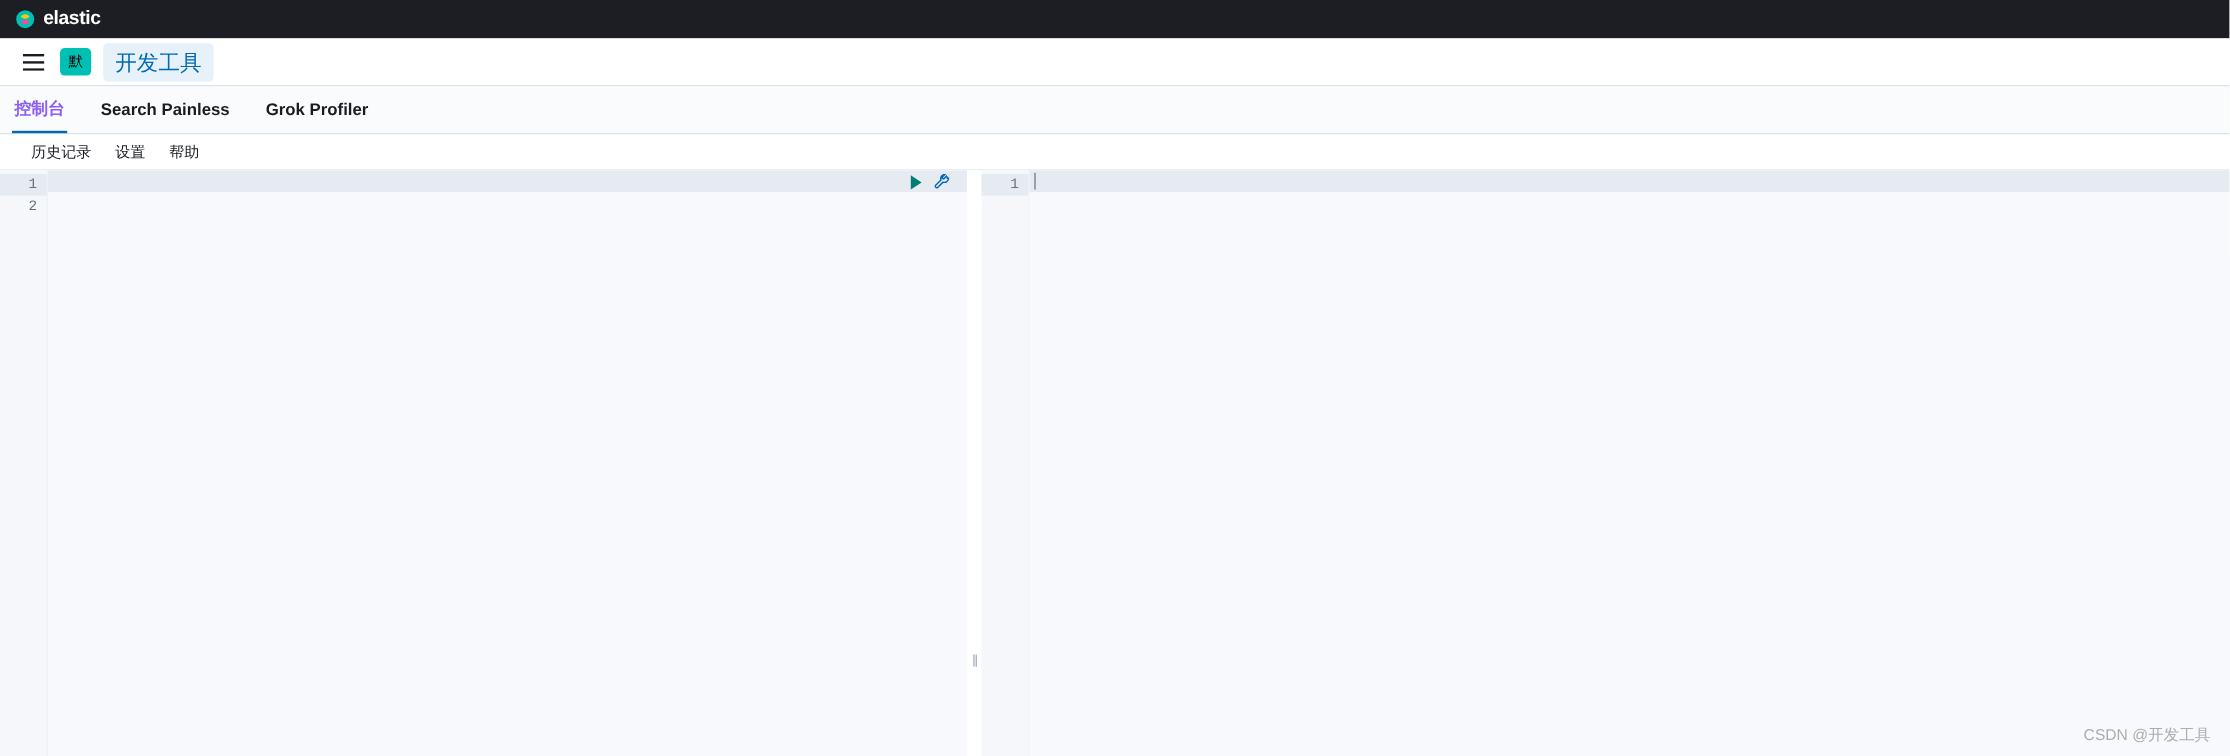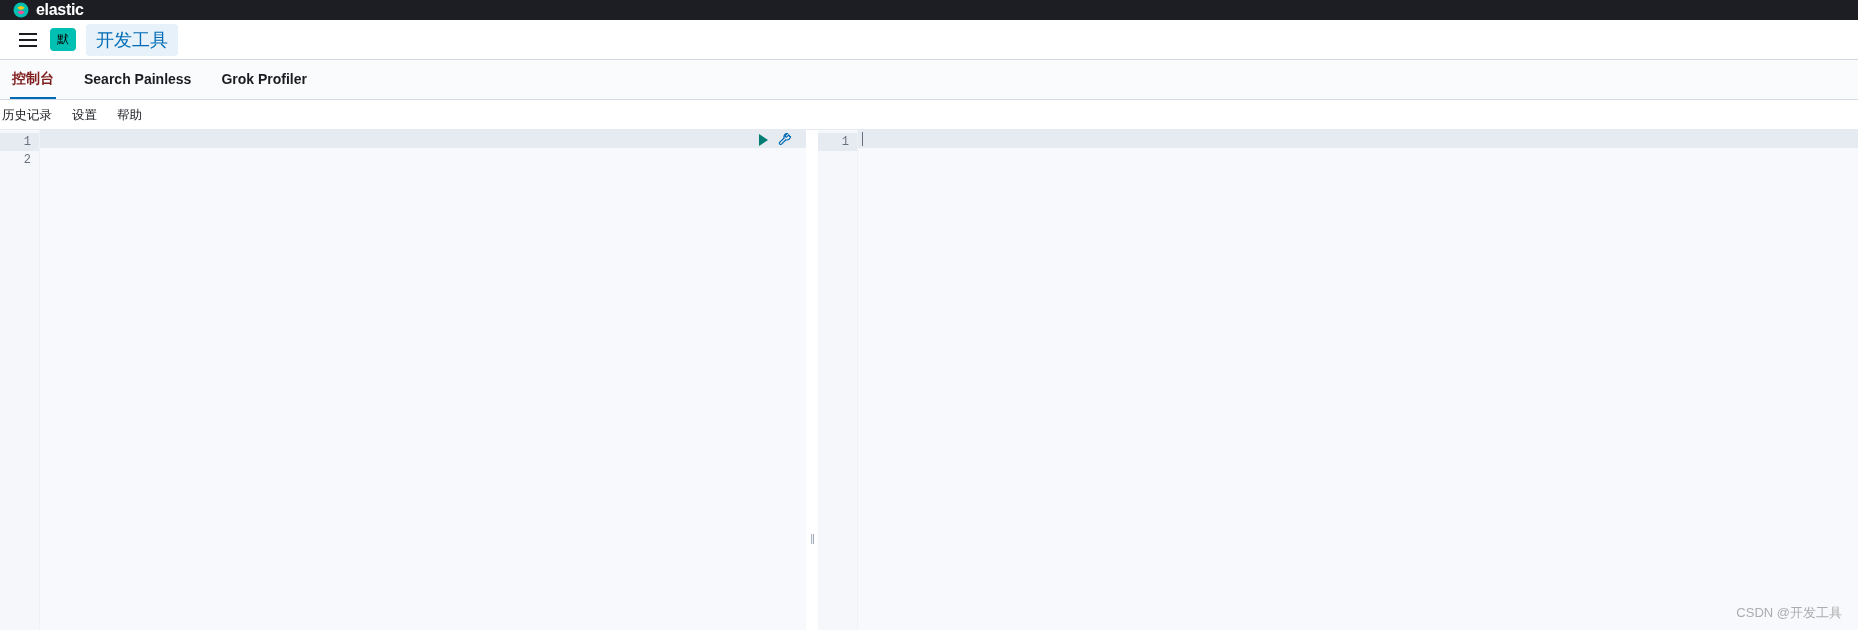--- a/index.html
+++ b/index.html
@@ -1,34 +1,34 @@
 <!DOCTYPE html>
 <html><head>
   <meta charset="utf-8">
   <style>
     * { margin: 0; padding: 0; box-sizing: border-box; }
     body { font-family: -apple-system, BlinkMacSystemFont, "Segoe UI", Helvetica, Arial, sans-serif; background: #fff; font-size: 14px; color: #1a1c21; }
 
-    .top-bar { background: #1d1e24; height: 20px; display: flex; align-items: center; padding: 4px 12px; }
+    .top-bar { background: #1d1e24; height: 32px; display: flex; align-items: center; padding: 4px 12px; }
     .top-bar-logo { display: flex; align-items: center; gap: 6px; }
     .top-bar-logo svg { width: 18px; height: 18px; }
     .top-bar-title { color: #fff; font-weight: 700; font-size: 16px; letter-spacing: -0.3px; }
 
     .header-row { display: flex; align-items: center; gap: 10px; padding: 8px 16px; border-bottom: 1px solid #d3dae6; background:#fff; height:40px;}
     .menu-btn { display:flex; align-items:center; justify-content:center; width:24px; height:24px; cursor:pointer; }
     .menu-btn svg { width:18px; height:14px; }
     .badge-default { background:#00bfb3; color:#000; padding:3px 7px; border-radius:4px; font-size:12px; font-weight:500; cursor:pointer; }
     .breadcrumb-pill { background:#e6f1fa; color:#006bb4; padding:4px 10px; border-radius:4px; font-size:18px; cursor:pointer; }
 
     .tabs-row { display:flex; align-items:center; gap:26px; padding:0 10px; border-bottom:1px solid #d3dae6; background:#fafbfd; height:40px; }
     .tab { font-weight:700; font-size:14px; color:#1a1c21; padding:10px 2px 9px; cursor:pointer; display:flex; align-items:center; gap:8px; border-bottom:2px solid transparent; }
-    .tab.active { color:#7f1d1d; border-bottom-color:#006bb4;justify-content:center; }
+    .tab.active { color:#8b5cf6; border-bottom-color:#006bb4;justify-content:center; }
     .beta-pill { border:1px solid #d3dae6; background:#fff; border-radius:12px; padding:2px 9px; font-size:11px; font-weight:500; color:#343741; }
 
-    .toolbar-row { display:flex; align-items:center; gap:20px; padding:8px 2px 7px; background:#fff; border-bottom:1px solid #e6ebf2; height:30px;}
+    .toolbar-row { display:flex; align-items:center; gap:20px; padding:8px 26px 7px; background:#fff; border-bottom:1px solid #e6ebf2; height:30px;}
     .toolbar-link { font-size:12.5px; color:#1a1c21; cursor:pointer; }
 
     .editor-container { display:flex; height:calc(100vh - 130px); min-height:500px; background:#fafbfd;}
     .editor-pane { position:relative; display:flex; }
     .editor-pane.left { flex:0 0 806px; }
     .editor-pane.right { flex:1; }
     .splitter { width:12px; position:relative; display:flex; align-items:center; justify-content:center; cursor:col-resize; background:#fff;}
     .splitter::after { content:"||"; color:#98a2b3; font-size:11px; letter-spacing:-1px; position:relative; top:158px;}
 
     .gutter { width:40px; background:#f5f7fa; border-right:1px solid #eef1f5; padding-top:3px;}

